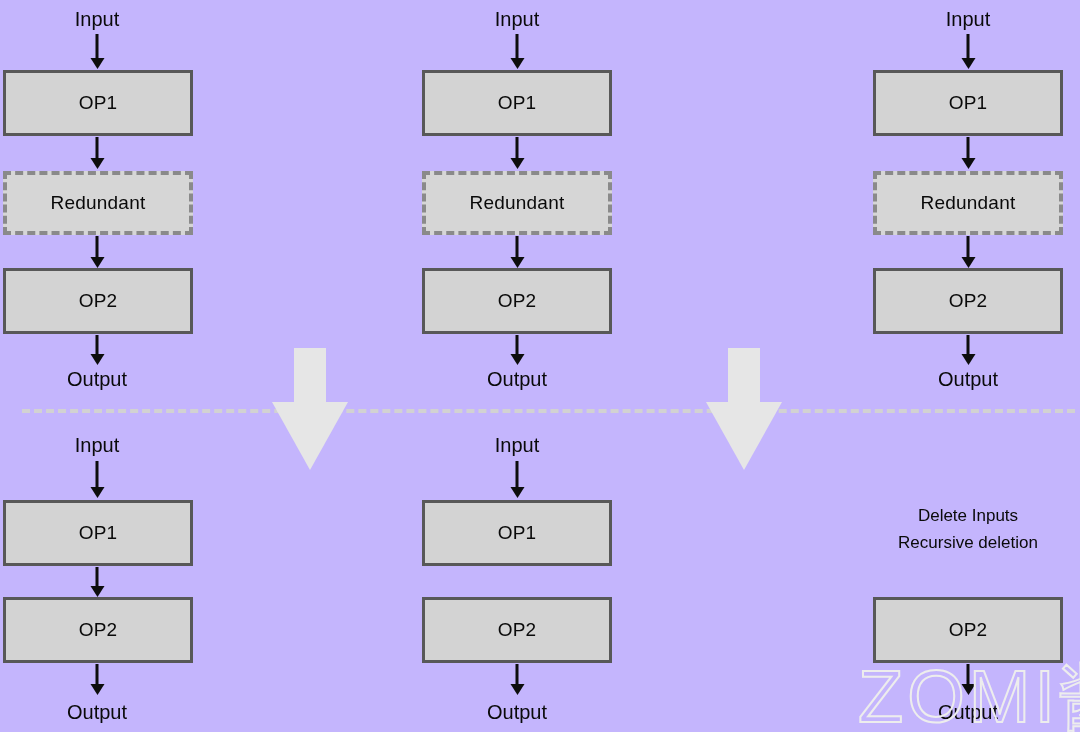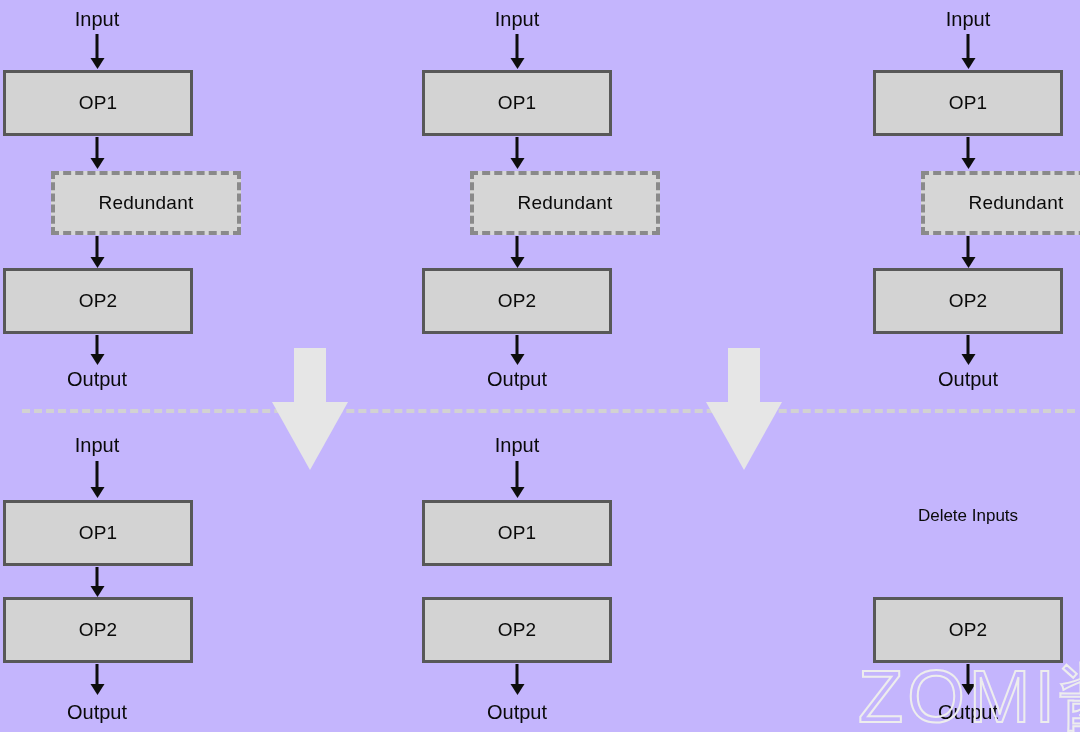--- a/index.html
+++ b/index.html
@@ -26,21 +26,20 @@
     display: flex;
     align-items: center;
     justify-content: center;
     font-size: 19px;
     color: #0a0a0a;
     letter-spacing: 0.2px;
   }
   .op-box.dashed {
     border: 4px dashed #8a8a8a;
     background: #d6d6d6;
-    margin-left: 48px;
   }
 
   .io-label {
     position: absolute;
     font-size: 20px;
     color: #0a0a0a;
     text-align: center;
     white-space: nowrap;
     transform: translateX(-50%);
   }
@@ -201,20 +200,21 @@
   <div class="arrow" style="left:517px; top:461px; height:28px;"></div>
 
   <div class="op-box" style="left:422px; top:500px; width:190px; height:66px;">OP1</div>
 
   <div class="op-box" style="left:422px; top:597px; width:190px; height:66px;">OP2</div>
 
   <div class="arrow" style="left:517px; top:664px; height:22px;"></div>
   <div class="io-label" style="left:517px; top:701px;">Output</div>
 
   <div class="note-label" style="left:968px; top:503px;">Delete Inputs</div>
+  <div class="note-label" style="left:968px; top:530px;">Recursive deletion</div>
 
   <div class="op-box" style="left:873px; top:597px; width:190px; height:66px;">OP2</div>
 
   <div class="arrow" style="left:968px; top:664px; height:22px;"></div>
   <div class="io-label" style="left:968px; top:701px;">Output</div>
 
   <div class="watermark" style="left:858px; top:660px;">ZOMI酱</div>
 
 </div>
 

